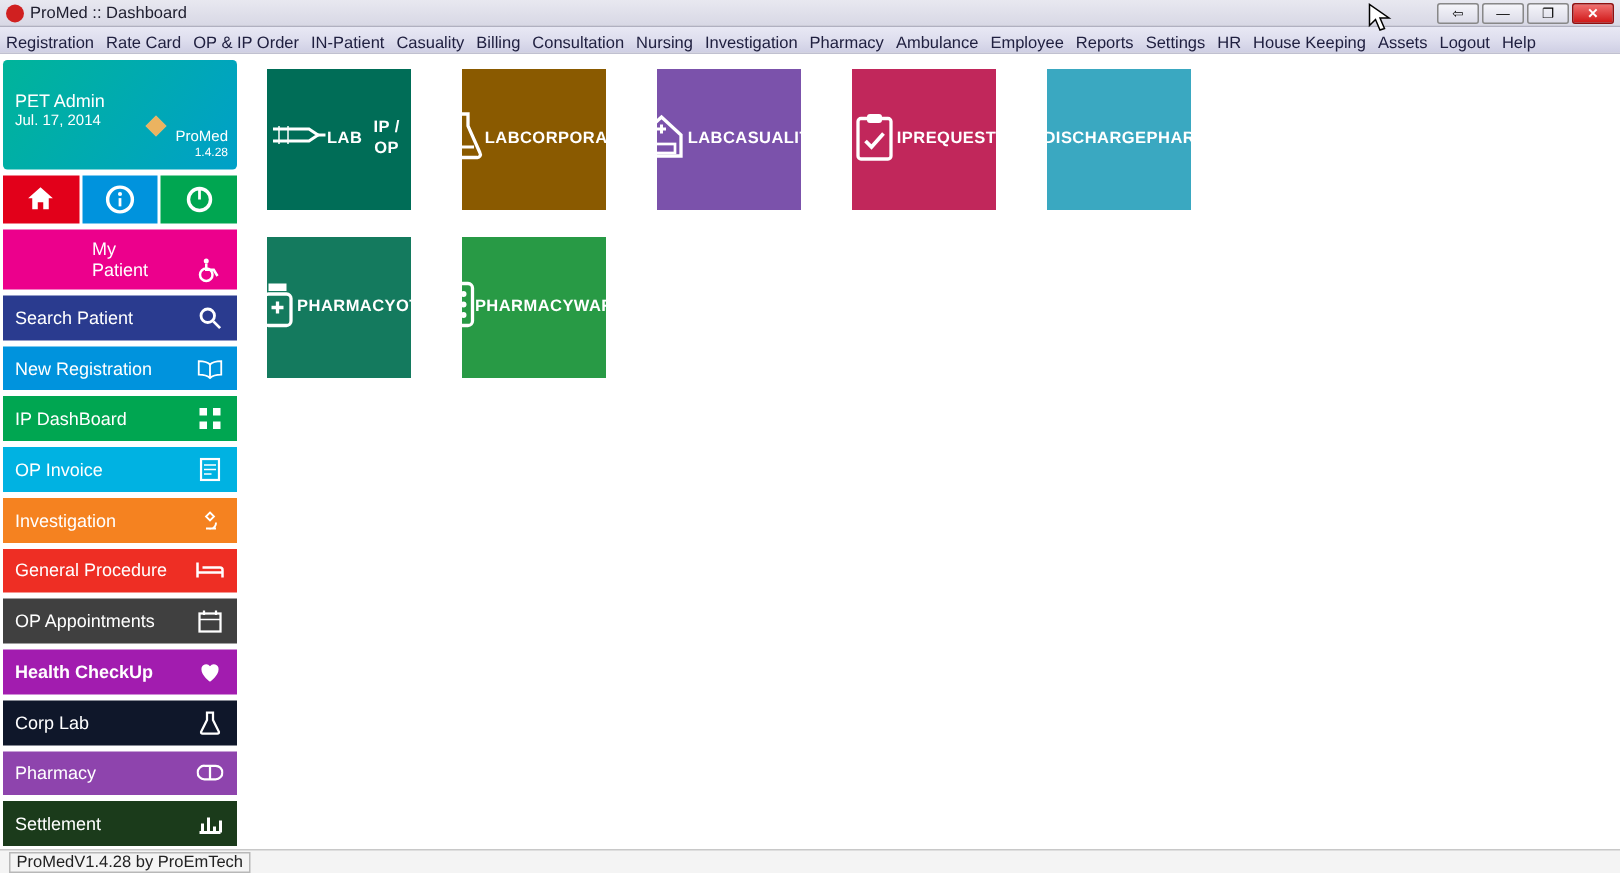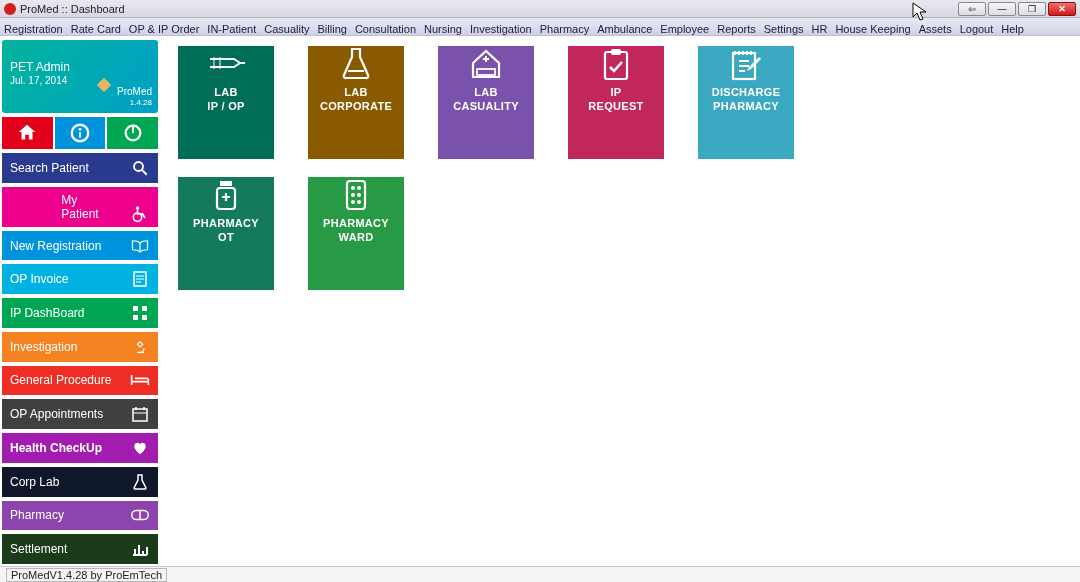--- a/index.html
+++ b/index.html
@@ -49,21 +49,21 @@
   .side-genproc{ background:#ee2e24;}
   .side-opappt { background:#404040;}
   .side-health { background:#a21caf;font-weight:bold;}
   .side-corplab{ background:#0f172a;}
   .side-pharm  { background:#8e44ad;}
   .side-settle { background:#1b3b1b;}
   
   
   .content { flex:1; padding: 10px 0 0 18px;}
   .tile-row { display:flex; gap:34px; margin-bottom:18px;}
-  .tile { width:96px; height:113px; color:#fff; display:flex; flex-direction:column; align-items:center; justify-content:flex-start; text-align:center; font-size:11px; font-weight:600; letter-spacing:0.3px; cursor:pointer; line-height:1.25;}
+  .tile { width:96px; height:94px; color:#fff; display:flex; flex-direction:row; align-items:center; justify-content:center; text-align:center; font-size:11px; font-weight:600; letter-spacing:0.3px; cursor:pointer; line-height:1.25;}
   .tile .ticon { height:36px; display:flex;align-items:center;justify-content:center; margin-bottom:4px;}
   .tile.labipop   { background:#006d57;}
   .tile.labcorp   { background:#8a5a00;}
   .tile.labcas    { background:#7b52ab;}
   .tile.ipreq     { background:#c1275b;}
   .tile.discharge { background:#3aa8c1;}
   .tile.pharmot   { background:#147a5e;}
   .tile.pharmward { background:#289a45;}
   
   
@@ -141,71 +141,71 @@
           </svg>
       </div>
       <div class="cell power">
         <svg width="22" height="22" viewBox="0 0 24 24">
             <circle cx="12" cy="12" r="8" fill="none" stroke="#fff" stroke-width="2.5"></circle>
             <rect x="11" y="3" width="2" height="9" fill="#fff"></rect>
           </svg>
       </div>
     </div>
 
-    <div class="side-btn side-search">
-      <span class="lbl">Search Patient</span>
-      <span class="icn">
-          <svg width="18" height="18" viewBox="0 0 24 24">
-            <circle cx="10" cy="10" r="6" fill="none" stroke="#fff" stroke-width="2.5"></circle>
-            <line x1="15" y1="15" x2="21" y2="21" stroke="#fff" stroke-width="2.5"></line>
-          </svg>
-        </span>
-    </div>
-
     <div class="side-btn side-mypatient">
       <span class="lbl">My Patient</span>
       <span class="wheel">
         <svg width="20" height="20" viewBox="0 0 24 24">
             <circle cx="9" cy="17" r="5" fill="none" stroke="#fff" stroke-width="2"></circle>
             <circle cx="9" cy="6" r="2" fill="#fff"></circle>
             <path d="M9 8v5l6 0 3 5" fill="none" stroke="#fff" stroke-width="2"></path>
           </svg>
       </span>
     </div>
 
+    <div class="side-btn side-search">
+      <span class="lbl">Search Patient</span>
+      <span class="icn">
+          <svg width="18" height="18" viewBox="0 0 24 24">
+            <circle cx="10" cy="10" r="6" fill="none" stroke="#fff" stroke-width="2.5"></circle>
+            <line x1="15" y1="15" x2="21" y2="21" stroke="#fff" stroke-width="2.5"></line>
+          </svg>
+        </span>
+    </div>
+
     <div class="side-btn side-newreg">
       <span class="lbl">New Registration</span>
       <span class="icn">
           <svg width="18" height="14" viewBox="0 0 24 18">
             <path d="M2 2c4 0 8 1 10 3 2-2 6-3 10-3v12c-4 0-8 1-10 3-2-2-6-3-10-3z" fill="none" stroke="#fff" stroke-width="1.6"></path>
             <line x1="12" y1="5" x2="12" y2="17" stroke="#fff" stroke-width="1.6"></line>
+          </svg>
+        </span>
+    </div>
+
+    <div class="side-btn side-ipdash">
+      <span class="lbl">IP DashBoard</span>
+      <span class="icn">
+          <svg width="16" height="16" viewBox="0 0 16 16">
+            <rect x="1" y="1" width="5" height="5" fill="#fff"></rect>
+            <rect x="10" y="1" width="5" height="5" fill="#fff"></rect>
+            <rect x="1" y="10" width="5" height="5" fill="#fff"></rect>
+            <rect x="10" y="10" width="5" height="5" fill="#fff"></rect>
           </svg>
         </span>
     </div>
 
     <div class="side-btn side-opinv">
       <span class="lbl">OP Invoice</span>
       <span class="icn">
           <svg width="14" height="16" viewBox="0 0 14 16">
             <rect x="1" y="1" width="12" height="14" fill="none" stroke="#fff" stroke-width="1.5"></rect>
             <line x1="3" y1="5" x2="11" y2="5" stroke="#fff"></line>
             <line x1="3" y1="8" x2="11" y2="8" stroke="#fff"></line>
             <line x1="3" y1="11" x2="8" y2="11" stroke="#fff"></line>
-          </svg>
-        </span>
-    </div>
-
-    <div class="side-btn side-ipdash">
-      <span class="lbl">IP DashBoard</span>
-      <span class="icn">
-          <svg width="16" height="16" viewBox="0 0 16 16">
-            <rect x="1" y="1" width="5" height="5" fill="#fff"></rect>
-            <rect x="10" y="1" width="5" height="5" fill="#fff"></rect>
-            <rect x="1" y="10" width="5" height="5" fill="#fff"></rect>
-            <rect x="10" y="10" width="5" height="5" fill="#fff"></rect>
           </svg>
         </span>
     </div>
 
     <div class="side-btn side-invest">
       <span class="lbl">Investigation</span>
       <span class="icn">
           <svg width="16" height="16" viewBox="0 0 24 24">
             <path d="M8 20h10M10 20a6 6 0 0 0 8-6M12 4l4 4-4 4-4-4z" fill="none" stroke="#fff" stroke-width="1.8"></path>
           </svg>

